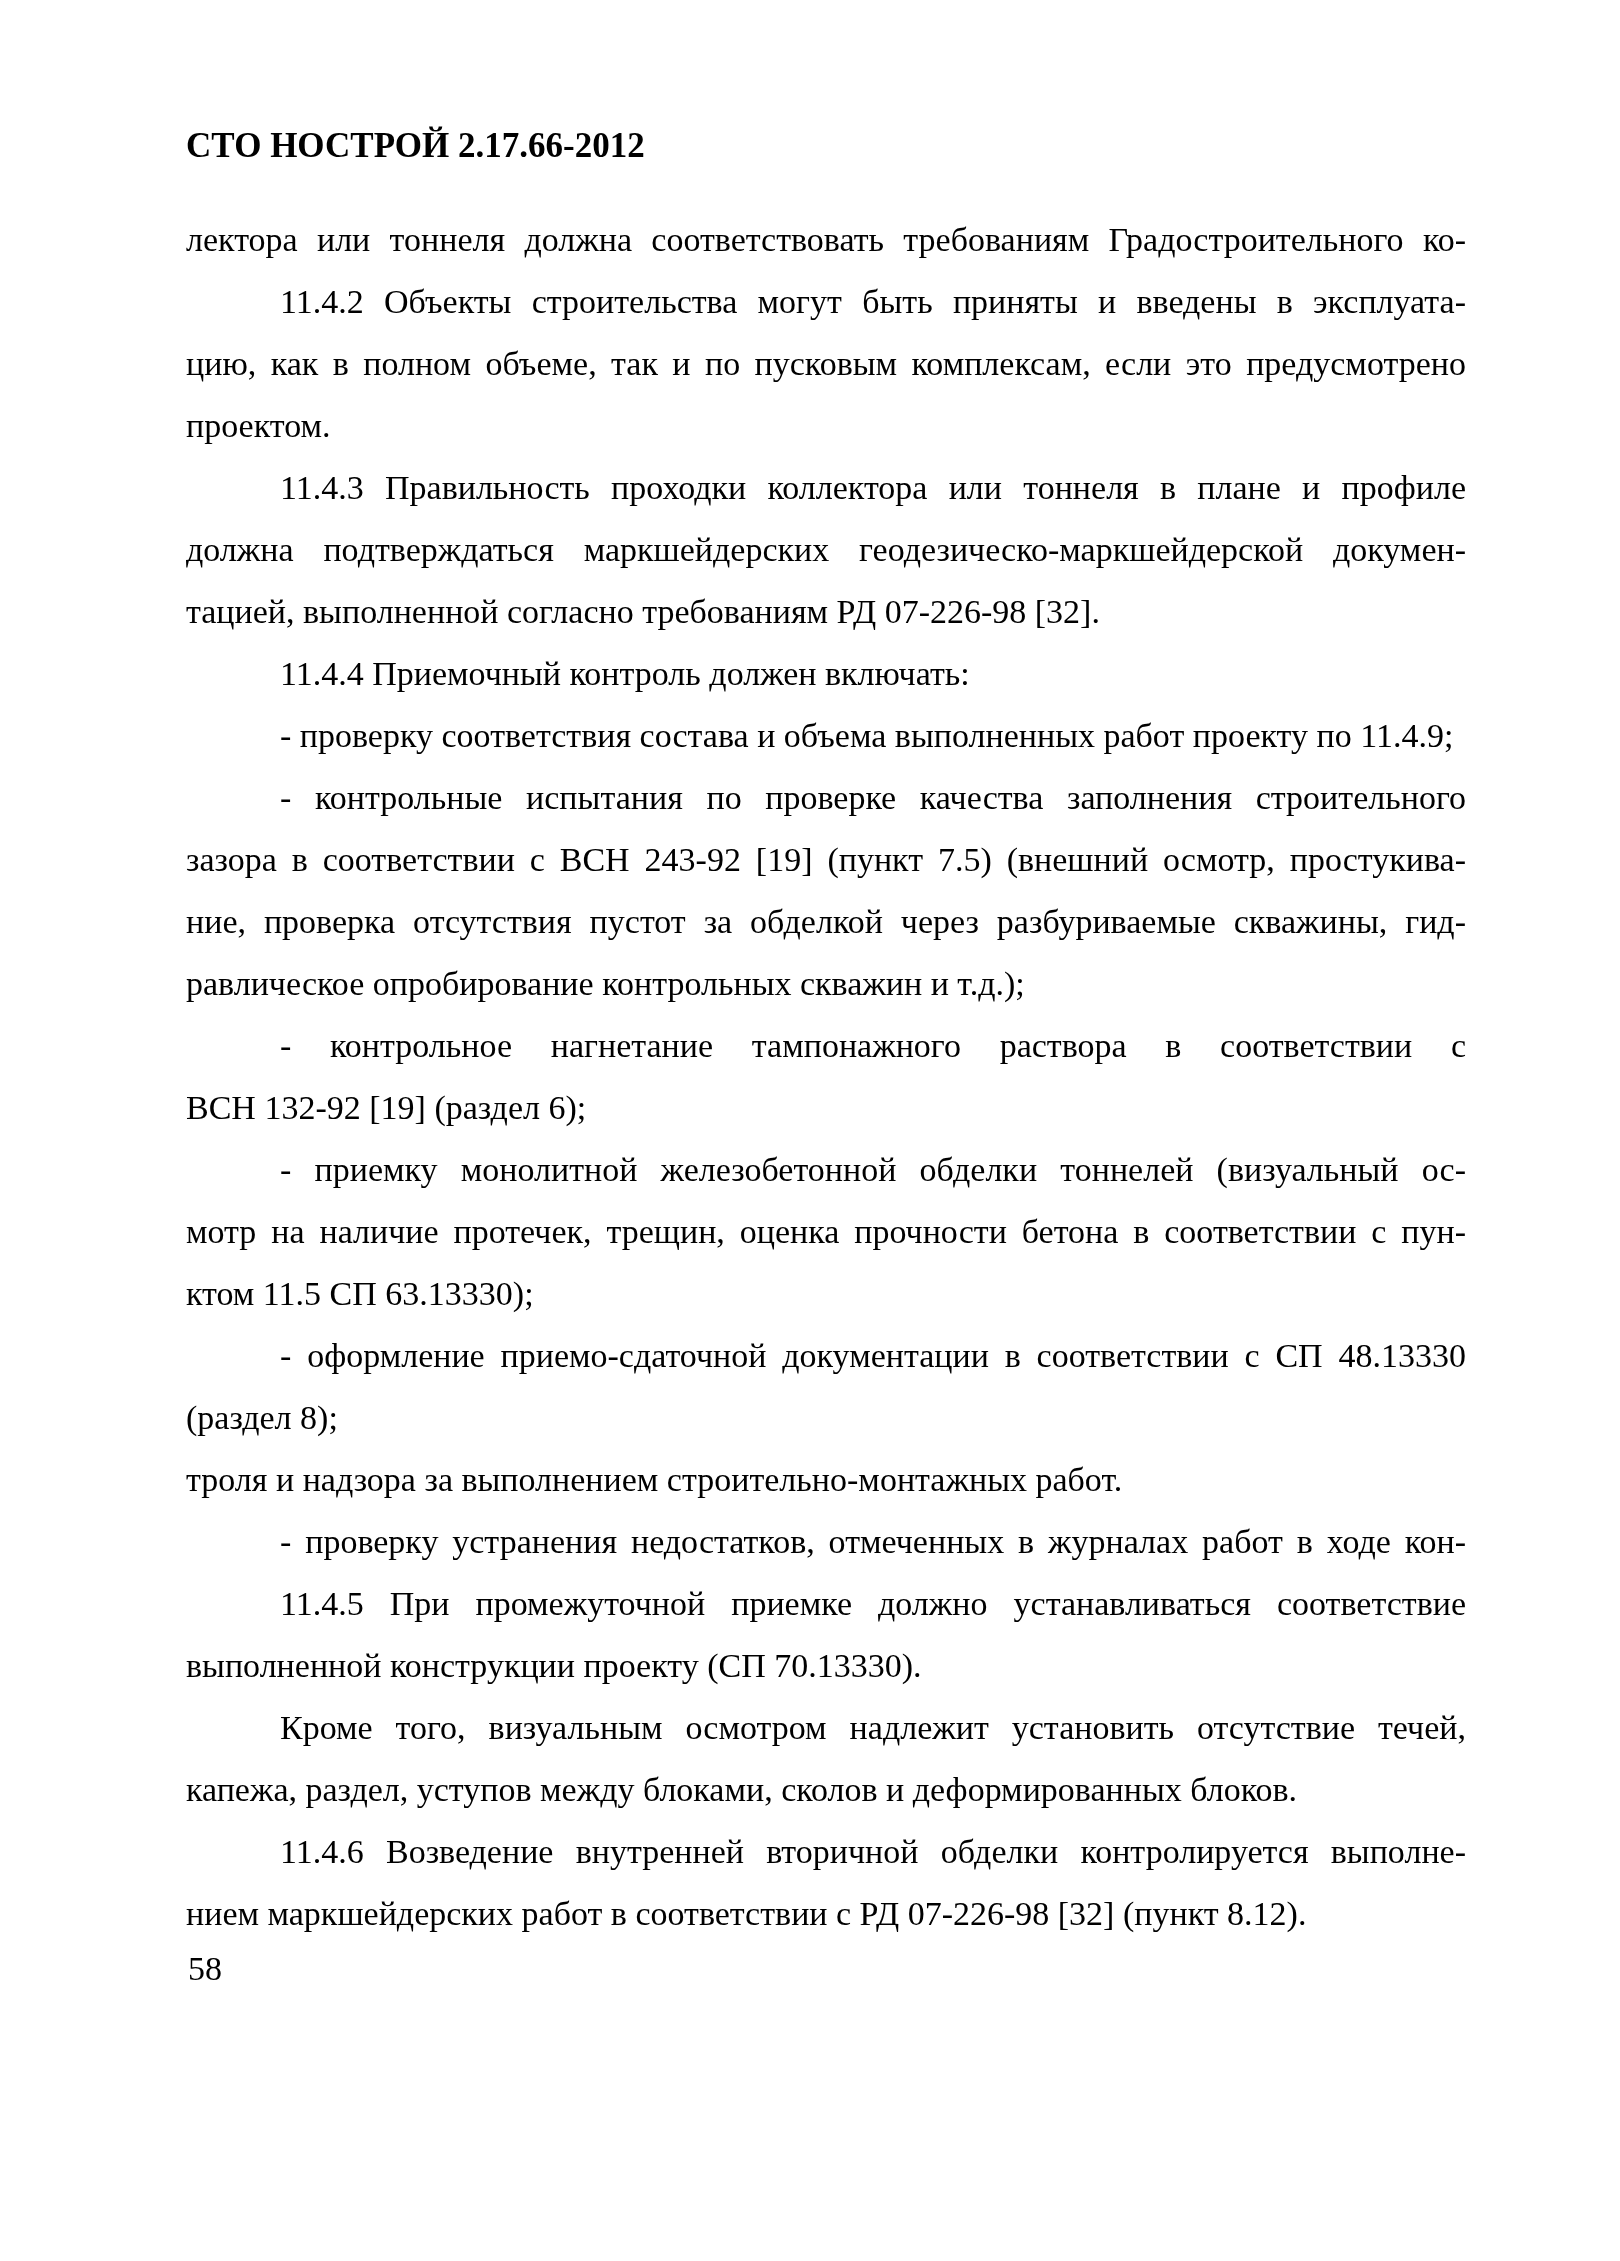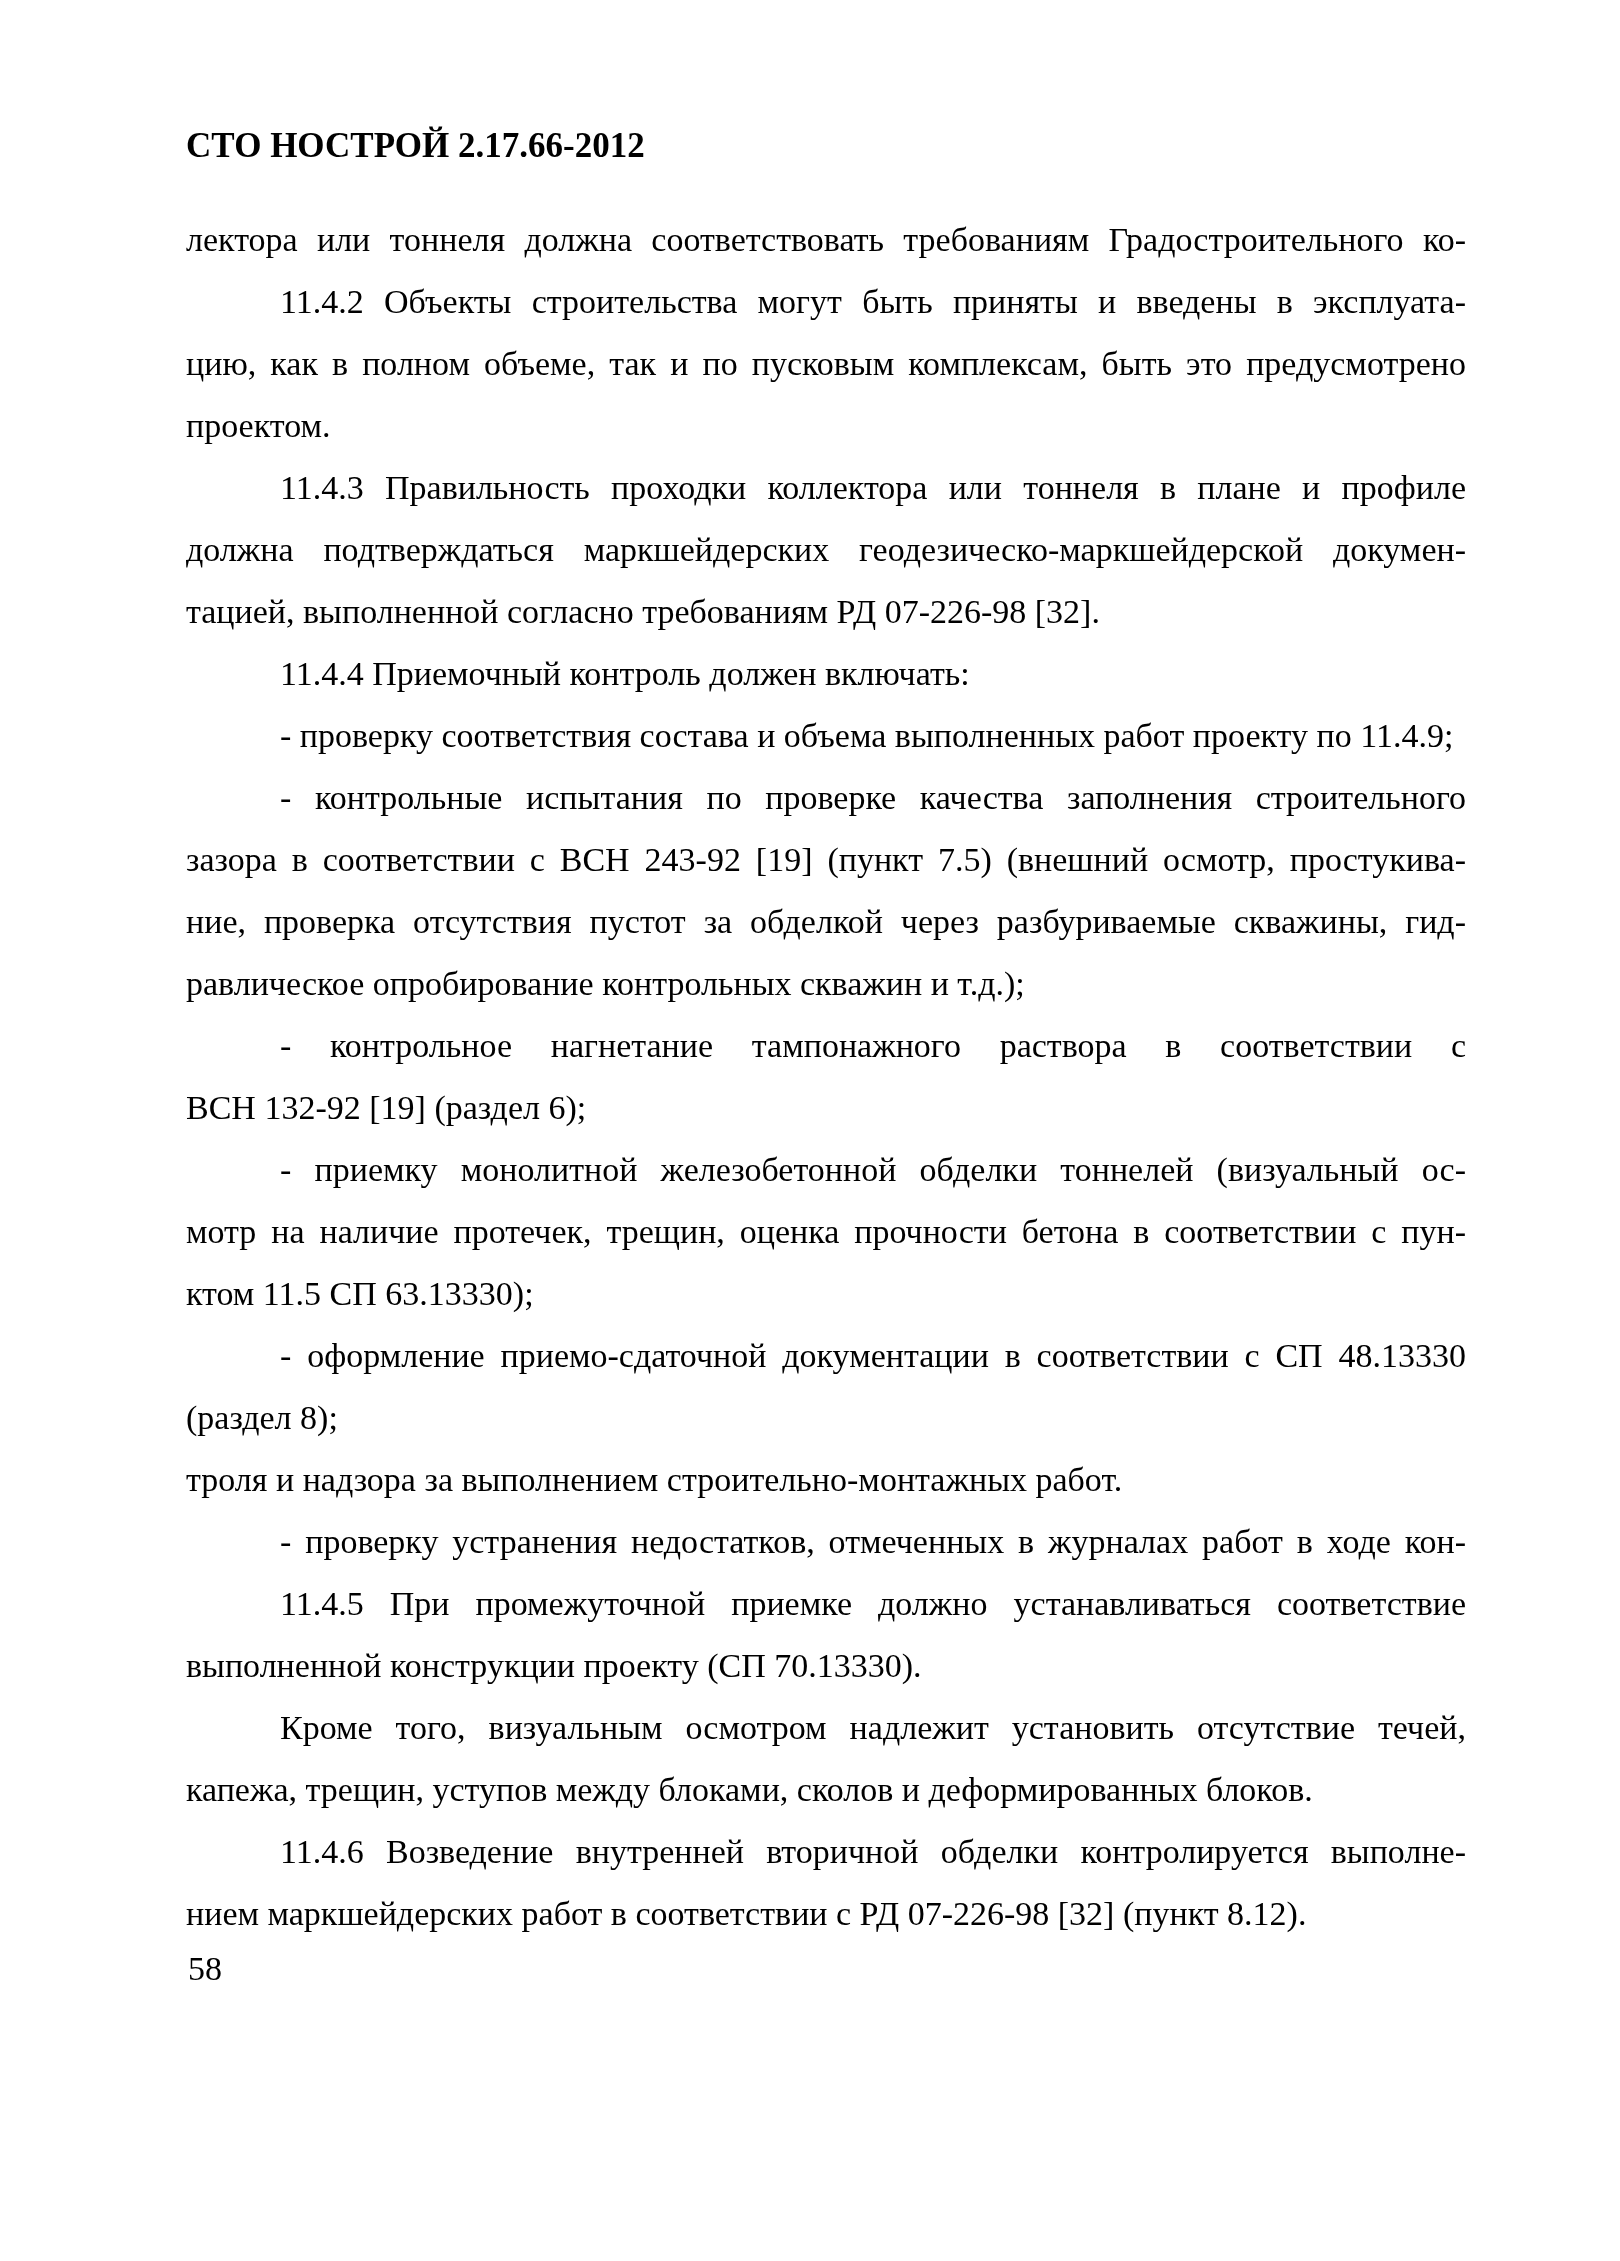--- a/index.html
+++ b/index.html
@@ -57,21 +57,21 @@
 </style>
 </head>
 <body>
 
 <div class="page">
   <div class="doc-header">СТО НОСТРОЙ 2.17.66-2012</div>
 
   <div class="doc-body">
       <div class="line fill">лектора или тоннеля должна соответствовать требованиям Градостроительного ко-</div>
       <div class="line indent fill">11.4.2 Объекты строительства могут быть приняты и введены в эксплуата-</div>
-      <div class="line fill">цию, как в полном объеме, так и по пусковым комплексам, быть это предусмотрено</div>
+      <div class="line fill">цию, как в полном объеме, так и по пусковым комплексам, если это предусмотрено</div>
       <div class="line">проектом.</div>
       <div class="line indent fill">11.4.3 Правильность проходки коллектора или тоннеля в плане и профиле</div>
       <div class="line fill">должна подтверждаться  маркшейдерских геодезическо-маркшейдерской докумен-</div>
       <div class="line">тацией, выполненной согласно требованиям РД 07-226-98 [32].</div>
       <div class="line indent">11.4.4 Приемочный контроль должен включать:</div>
       <div class="line indent">- проверку соответствия состава и объема выполненных работ проекту по 11.4.9;</div>
       <div class="line indent fill">- контрольные испытания по проверке качества заполнения строительного</div>
       <div class="line fill">зазора в соответствии с ВСН 243-92 [19] (пункт 7.5) (внешний осмотр, простукива-</div>
       <div class="line fill">ние, проверка отсутствия пустот за обделкой через разбуриваемые скважины, гид-</div>
       <div class="line">равлическое опробирование контрольных скважин и т.д.);</div>
@@ -80,20 +80,20 @@
       <div class="line indent fill">- приемку монолитной железобетонной обделки тоннелей (визуальный ос-</div>
       <div class="line fill">мотр на наличие протечек, трещин, оценка прочности бетона в соответствии с пун-</div>
       <div class="line">ктом 11.5 СП 63.13330);</div>
       <div class="line indent fill">- оформление приемо-сдаточной документации в соответствии с СП 48.13330</div>
       <div class="line">(раздел 8);</div>
       <div class="line">троля и надзора за выполнением строительно-монтажных работ.</div>
       <div class="line indent fill">- проверку устранения недостатков, отмеченных в журналах работ в ходе кон-</div>
       <div class="line indent fill">11.4.5 При промежуточной приемке должно устанавливаться соответствие</div>
       <div class="line">выполненной конструкции проекту (СП 70.13330).</div>
       <div class="line indent fill">Кроме того, визуальным осмотром надлежит установить отсутствие течей,</div>
-      <div class="line">капежа, трещин, уступов между блоками, сколов и деформированных блоков.</div>
+      <div class="line">капежа, раздел, уступов между блоками, сколов и деформированных блоков.</div>
       <div class="line indent fill">11.4.6 Возведение внутренней вторичной обделки контролируется выполне-</div>
       <div class="line">нием маркшейдерских работ в соответствии с РД 07-226-98 [32] (пункт 8.12).</div>
     </div>
 
   <div class="page-number">58</div>
 </div>
 
 
 </body></html>

